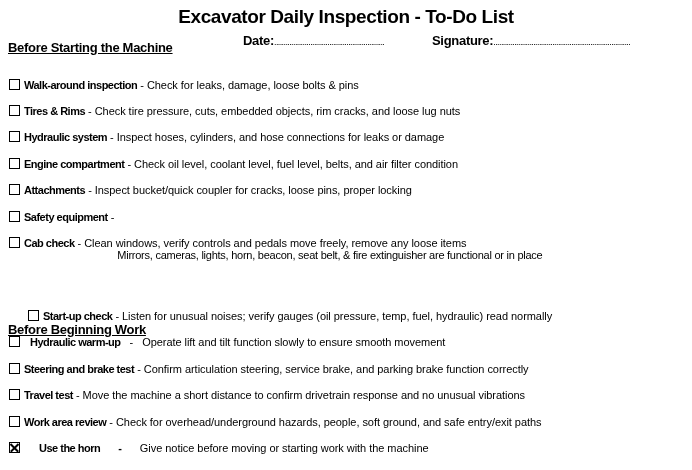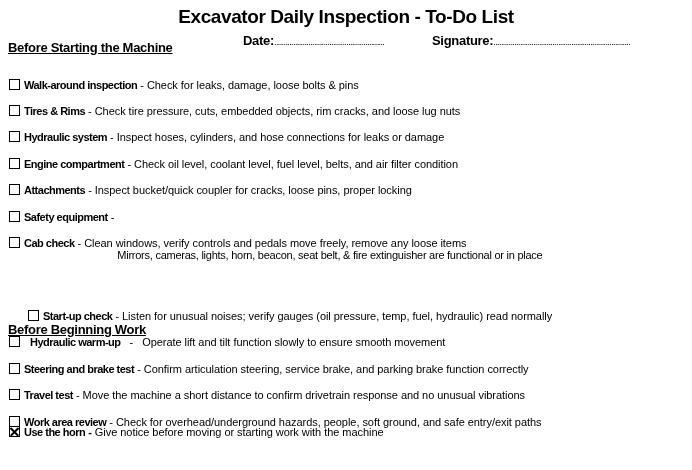--- a/index.html
+++ b/index.html
@@ -106,18 +106,18 @@
   <span class="label">Travel test</span>
   <span class="sep">-</span>
   <span class="desc">Move the machine a short distance to confirm drivetrain response and no unusual vibrations</span>
 </div>
 <div class="row" style="top:416px;">
   <span class="cb"></span>
   <span class="label">Work area review</span>
   <span class="sep">-</span>
   <span class="desc">Check for overhead/underground hazards, people, soft ground, and safe entry/exit paths</span>
 </div>
-<div class="row" style="top:426px;">
+<div class="row" style="top:442px;gap:15px;">
   <span class="cb checked"></span>
   <span class="label">Use the horn</span>
   <span class="sep" style="font-weight:bold;">-</span>
   <span class="desc">Give notice before moving or starting work with the machine</span>
 </div>
 
 </body></html>

